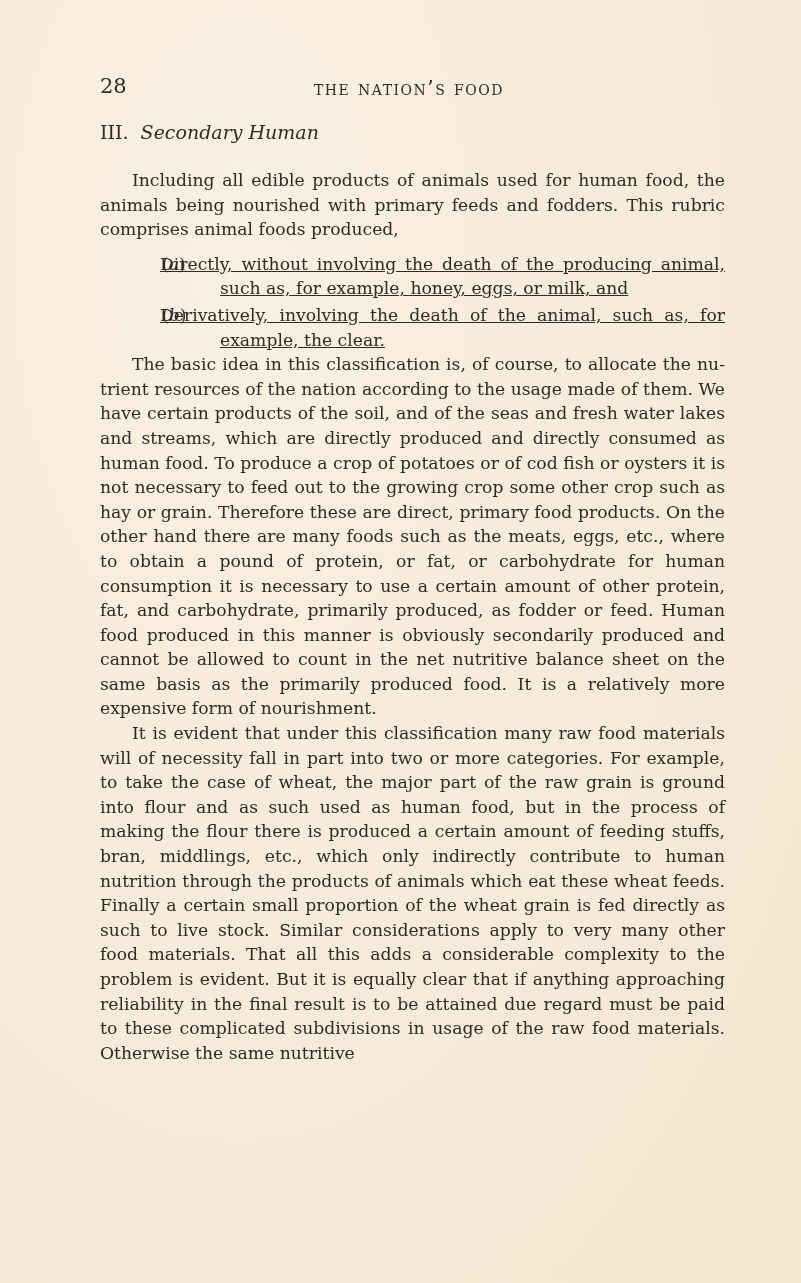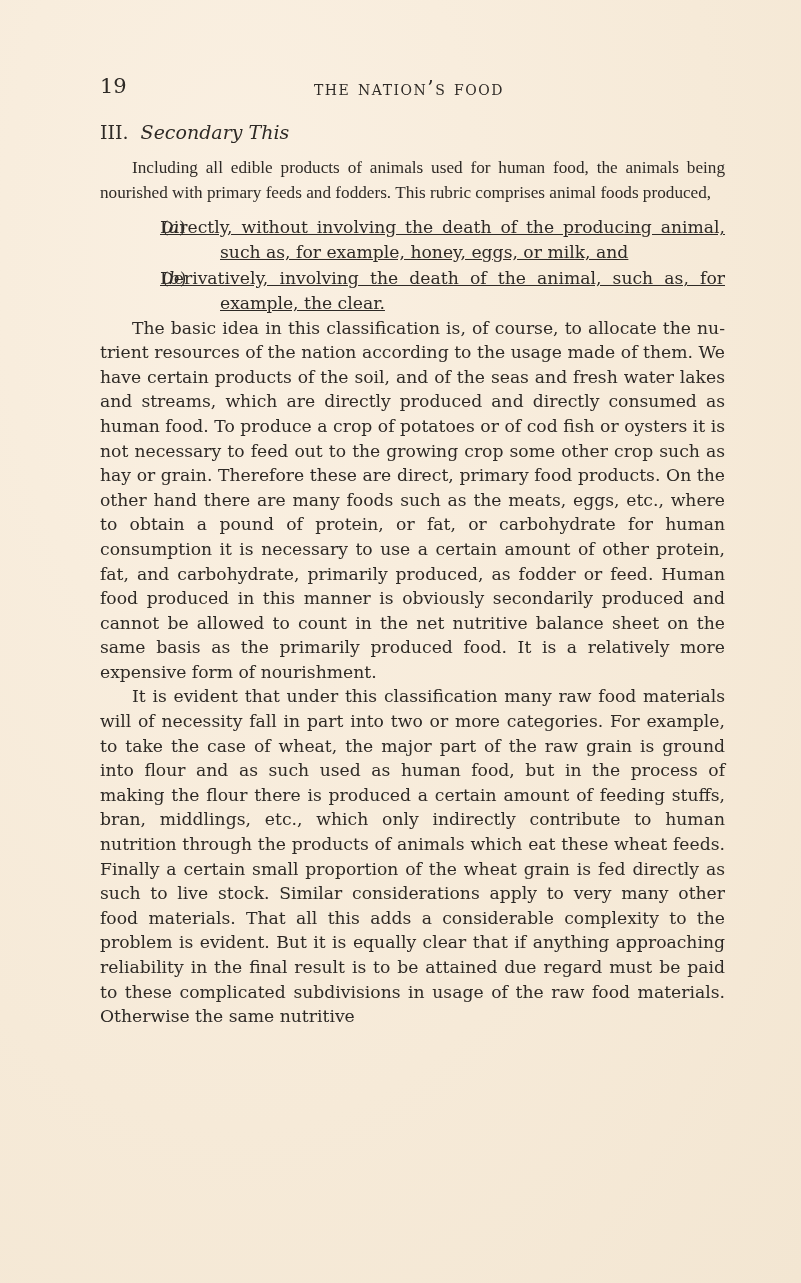--- a/index.html
+++ b/index.html
@@ -50,21 +50,21 @@
     .section-heading .numeral { margin-right: 6px; }
     .section-heading .title { font-style: italic; }
     p {
       margin: 0;
       font-size: 17.2px;
       line-height: 24.6px;
       text-align: justify;
       text-indent: 32px;
       hyphens: manual;
     }
-    p.first { margin-top: 12px; font-family: Liberation Serif, serif; }
+    p.first { margin-top: 24px; }
     p.gap { }
     .list-item {
       position: relative;
       padding-left: 120px;
       margin-top: 2px;
       font-size: 17.2px;
       line-height: 24.6px;
       text-align: justify;
     }
     .list-item.first { margin-top: 10px; }
@@ -81,27 +81,27 @@
       text-indent: -60px;
       text-decoration: underline;
     }
   </style>
 </head>
 <body>
 
 <div class="page">
 
   <div class="running-head">
-    <span class="page-number">19</span>
+    <span class="page-number">28</span>
     <span class="running-title">THE NATION’S FOOD</span>
   </div>
 
   <div class="section-heading">
     <span class="numeral">III.</span>
-    <span class="title">Secondary This</span>
+    <span class="title">Secondary Human</span>
   </div>
 
   <p class="first">Including all edible products of animals used for human food, the animals being nourished with primary feeds and fodders. This rubric comprises animal foods produced,</p>
 
   <div class="list-item first">
     <span class="marker"><span>(</span><i>a</i><span>)</span></span>
     <span class="text">Directly, without involving the death of the producing animal, such as, for example, honey, eggs, or milk, and</span>
   </div>
 
   <div class="list-item">

